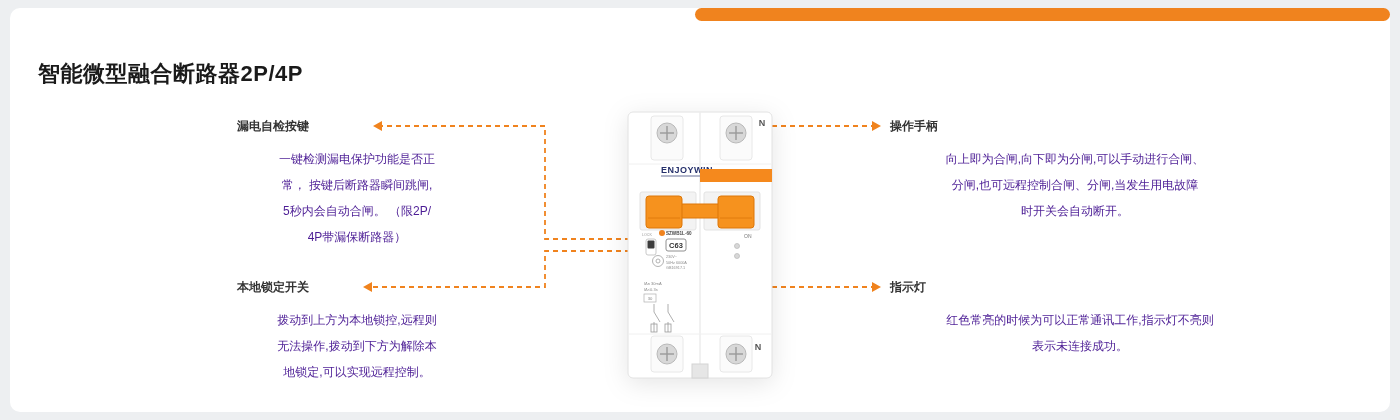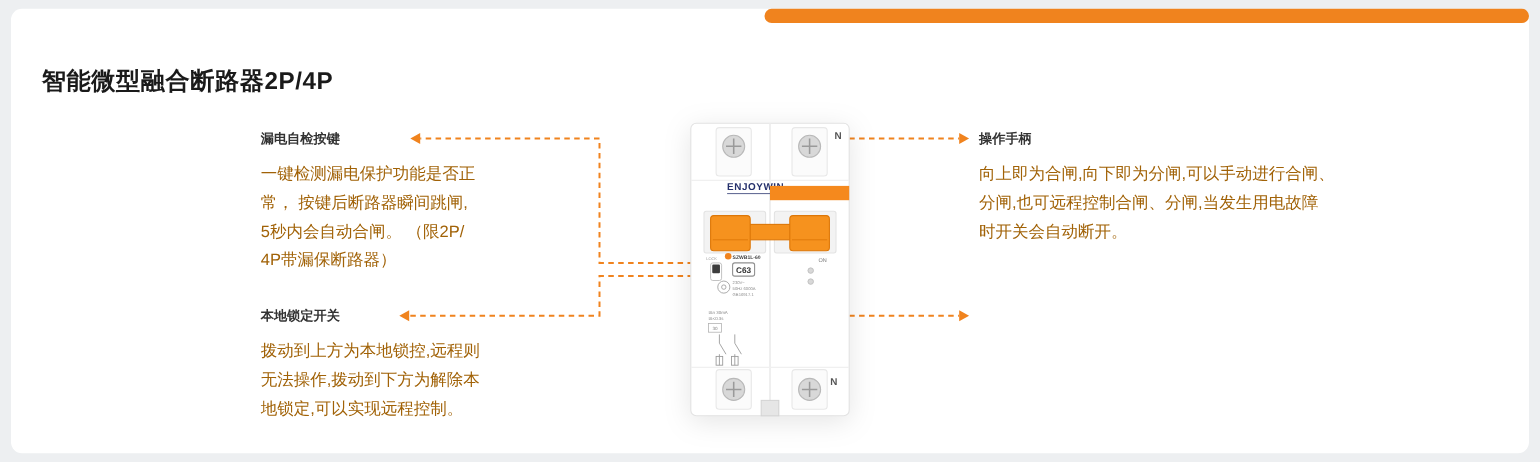--- a/index.html
+++ b/index.html
@@ -23,22 +23,23 @@
     font-size: 22px; font-weight: bold; color: #1a1a1a;
     letter-spacing: 0.5px; line-height: 28px; margin-top: 24px;
   }
   .leaders { position: absolute; left: 0; top: 0; pointer-events: none; }
   .callout { position: absolute; }
   .callout-title {
     font-size: 12px; font-weight: bold; color: #333333;
     line-height: 24px; margin-bottom: 8px;
   }
   .callout-body {
-    font-size: 15px; color: #a16207; line-height: 26px;
+    font-size: 12px; color: #4c1d95; line-height: 26px;
     white-space: pre-line;
+    text-align: center;
   }
   .device {
     position: absolute; left: 618px; top: 106px; width: 164px; height: 278px;
     filter: drop-shadow(0 5px 12px rgba(0,0,0,0.10));
   }
 </style>
 </head>
 <body>
 
 <div class="page">
@@ -77,20 +78,25 @@
 时开关会自动断开。</div>
   </div>
 
   <div class="callout" style="left:237px; top:275px; width:240px">
     <div class="callout-title">本地锁定开关</div>
     <div class="callout-body">拨动到上方为本地锁控,远程则
 无法操作,拨动到下方为解除本
 地锁定,可以实现远程控制。</div>
   </div>
 
+  <div class="callout" style="left:890px; top:275px; width:380px">
+    <div class="callout-title">指示灯</div>
+    <div class="callout-body">红色常亮的时候为可以正常通讯工作,指示灯不亮则
+表示未连接成功。</div>
+  </div>
 
   <div class="device">
     <svg width="164" height="278" viewBox="0 0 164 278">
 
       <rect x="10" y="6" width="144" height="266" rx="5" fill="#ffffff" stroke="#e2e2e2"></rect>
       <line x1="82" y1="6" x2="82" y2="272" stroke="#ececec" stroke-width="1.5"></line>
       <line x1="10" y1="58" x2="154" y2="58" stroke="#f0f0f0"></line>
       <line x1="10" y1="228" x2="154" y2="228" stroke="#f0f0f0"></line>
 
       <g>

